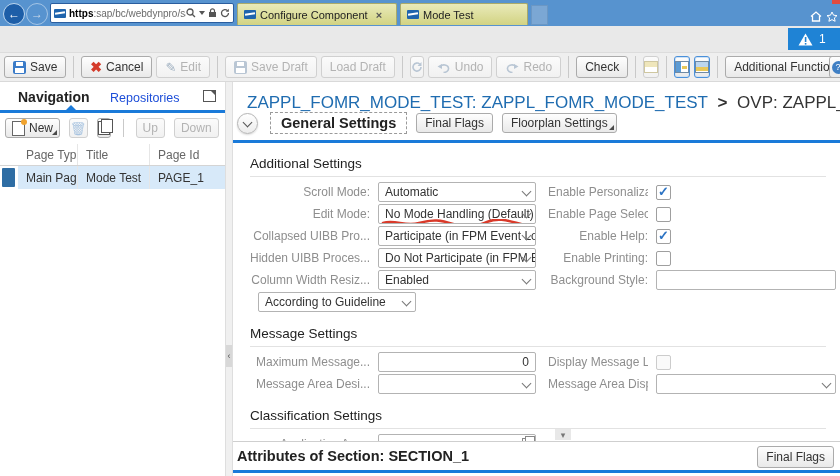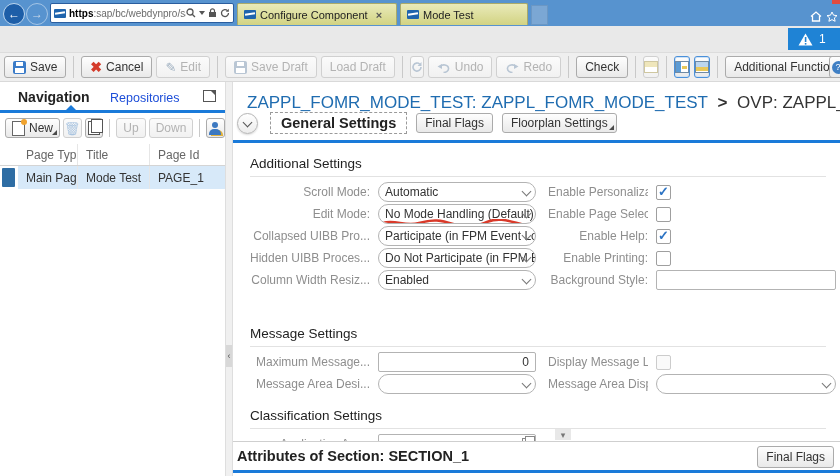--- a/index.html
+++ b/index.html
@@ -65,21 +65,21 @@
   .helpcirc{width:13px;height:13px;border-radius:50%;background:#3f7fc4;color:#fff;font-size:9px;display:flex;align-items:center;justify-content:center;}
 
   
   .navpanel{position:absolute;left:0;top:82px;width:225px;height:394px;background:#fff;border-radius:29px;}
   .navtab-strong{position:absolute;left:18px;top:7px;font-size:14px;font-weight:bold;color:#222;}
   .navtab-weak{position:absolute;left:110px;top:9px;font-size:12.5px;color:#1d4ed8;}
   .expandic{position:absolute;right:9px;top:8px;width:13px;height:12px;border:1px solid #555;box-sizing:border-box;}
   .expandic::after{content:"";position:absolute;right:-1px;top:-1px;width:0;height:0;border-top:6px solid #555;border-left:6px solid transparent;}
   .navrule{position:absolute;left:0;top:28px;width:225px;height:3px;background:#1a7ad9;}
   .navtri{position:absolute;left:66px;top:23px;width:0;height:0;border-left:5px solid transparent;border-right:5px solid transparent;border-bottom:5px solid #1a7ad9;}
-  .navtools{position:absolute;left:0;top:33px;width:225px;height:26px;display:flex;align-items:center;padding-left:5px;gap:3px;box-sizing:border-box;}
+  .navtools{position:absolute;left:0;top:33px;width:225px;height:26px;display:flex;align-items:center;padding-left:5px;gap:9px;box-sizing:border-box;}
   .btn.sm{height:20px;padding:0 6px;font-size:12px;}
   .btn.sm.iconb{width:24px;padding:0;}
   .docic{width:11px;height:13px;background:#fff;border:1px solid #666;position:relative;flex:none;}
   .docic::after{content:"";position:absolute;right:-3px;top:-3px;width:6px;height:6px;border-radius:50%;background:#f0a32e;}
   .trashic{color:#a9c4e0;font-size:13px;line-height:1;}
   .copyic{width:10px;height:12px;border:1px solid #555;background:#fff;position:relative;}
   .copyic::after{content:"";position:absolute;left:2px;top:-3px;width:10px;height:12px;border:1px solid #555;background:#fff;}
   .personic{width:13px;height:13px;position:relative;}
   .personic::before{content:"";position:absolute;left:3px;top:0;width:6px;height:6px;border-radius:50%;background:#3c78c0;}
   .personic::after{content:"";position:absolute;left:0;bottom:0;width:12px;height:6px;border-radius:5px 5px 0 0;background:#3c78c0;box-shadow:2px 1px 0 0 #e2b23a;}
@@ -111,21 +111,21 @@
   .sectitle{margin-left:12px;font-size:14.5px;font-weight:bold;color:#222;border:1px dashed #9a9a9a;padding:2px 10px;}
   .sechdr .btn{margin-left:9px;height:20px;}
   .bluerule{position:absolute;left:0;top:58px;width:607px;height:3px;background:#1a7ad9;}
   .form{position:absolute;left:0;top:61px;width:607px;bottom:0;}
   .gtitle{font-size:13.5px;font-weight:normal;color:#222;margin:13px 0 0 17px;}
   .ghr{height:1px;background:#e2e2e2;margin:5px 14px 4px 17px;}
   .frow{display:flex;align-items:center;height:22px;padding-left:17px;}
   .flabel{width:120px;text-align:right;color:#8e8e8e;white-space:nowrap;overflow:hidden;flex:none;}
   .rlabel{width:100px;margin-left:12px;}
   .ctl{margin-left:8px;flex:none;}
-  .dd{position:relative;width:158px;height:20px;border:1px solid #b3b3b3;border-radius:10px;background:#fff;
+  .dd{position:relative;width:158px;height:20px;border:1px solid #b3b3b3;border-radius:2px;background:#fff;
       display:flex;align-items:center;padding:0 16px 0 6px;box-sizing:border-box;overflow:hidden;white-space:nowrap;}
   .dd.wide{width:180px;}
   .dd .chev{position:absolute;right:5px;top:7px;border-color:#777;}
   .inp{width:158px;height:20px;border:1px solid #b3b3b3;border-radius:2px;background:#fff;box-sizing:border-box;
        font-family:"Liberation Sans",sans-serif;font-size:12px;color:#333;padding:0 6px;}
   .inp.wide{width:180px;}
   .inp.num{text-align:right;}
   .cb{width:15px;height:15px;border:1px solid #9f9f9f;border-radius:2px;background:#fff;box-sizing:border-box;
       display:flex;align-items:center;justify-content:center;}
   .cb .ck{color:#2d74c4;font-size:13px;font-weight:bold;line-height:1;margin-top:-1px;}
@@ -404,20 +404,24 @@
         <span class="flabel">Column Width Resiz...</span>
         <div class="dd ctl">
             <span>Enabled</span>
             <span class="chev"></span>
           </div>
         <span class="flabel rlabel">Background Style:</span>
         <input class="inp wide ctl" style="">
       </div>
 
       <div class="frow">
+        <div class="dd ctl">
+            <span>According to Guideline</span>
+            <span class="chev"></span>
+          </div>
       </div>
 
       <div class="gtitle">Message Settings</div>
       <div class="ghr"></div>
 
       <div class="frow">
         <span class="flabel">Maximum Message...</span>
         <input class="inp num ctl" value="0" style="">
         <span class="flabel rlabel">Display Message Log:</span>
         <span class="cb disd ctl"></span>

